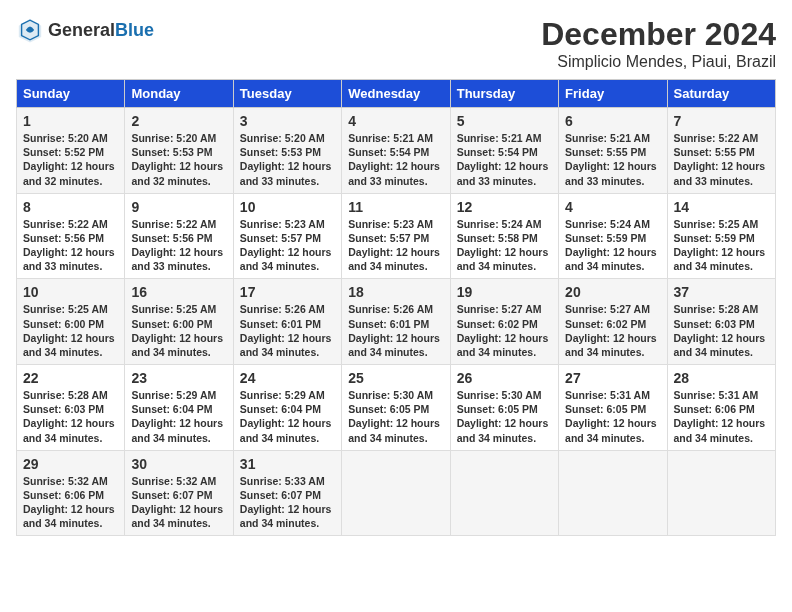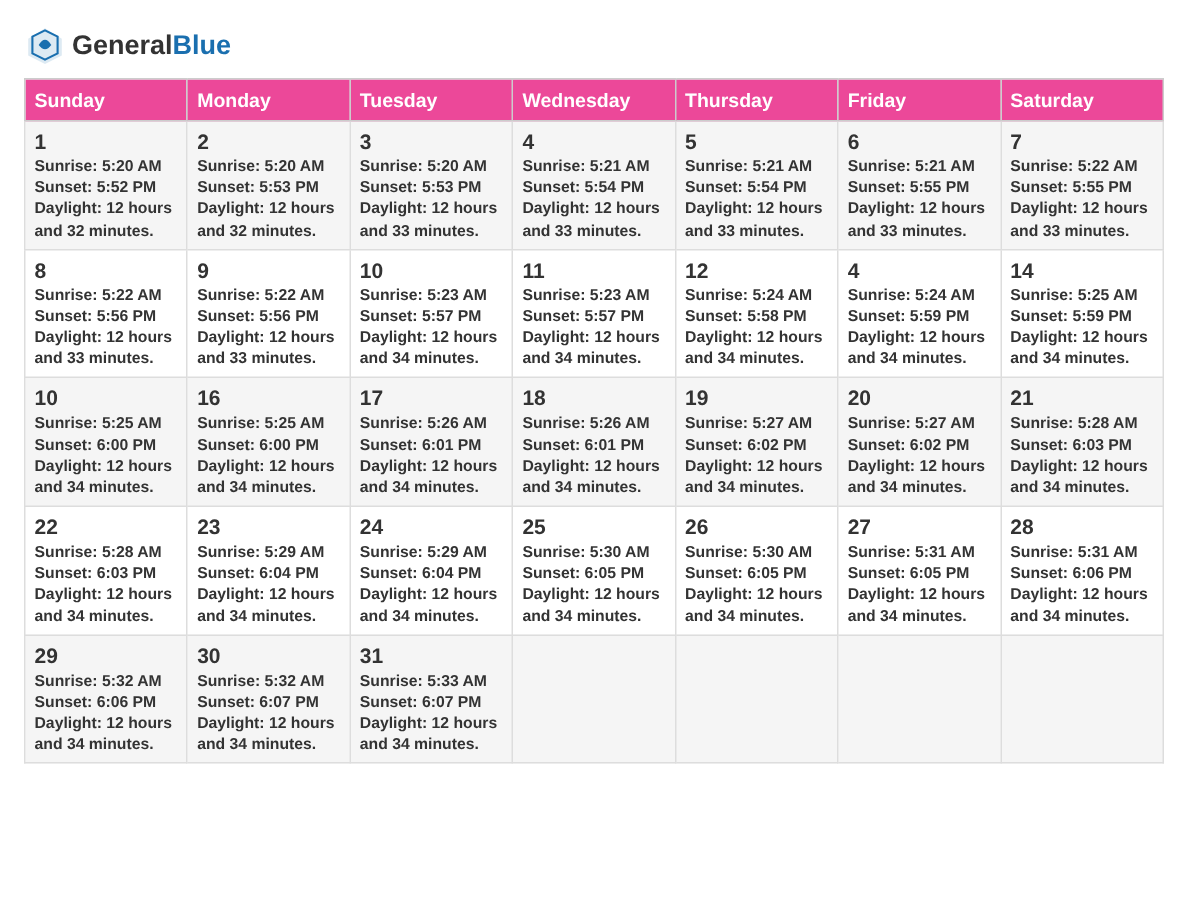--- a/index.html
+++ b/index.html
@@ -46,21 +46,21 @@
     .subtitle {
       font-size: 16px;
       color: #333;
     }
     table {
       width: 100%;
       border-collapse: collapse;
       table-layout: fixed;
     }
     thead tr th {
-      background-color: #ec4899;
+      background-color: #1d4ed8;
       color: #fff;
       font-size: 13px;
       font-weight: bold;
       text-align: left;
       padding: 6px 6px;
       border: 1px solid #ccc;
     }
     tbody tr td {
       vertical-align: top;
       padding: 5px 6px;
@@ -93,20 +93,22 @@
     <svg class="logo-icon" viewBox="0 0 40 40" xmlns="http://www.w3.org/2000/svg">
       <polygon points="20,4 36,14 36,30 20,38 4,30 4,14" fill="#1a6faf" opacity="0.15"></polygon>
       <path d="M8 12 L20 6 L32 12 L32 28 L20 34 L8 28 Z" fill="none" stroke="#1a6faf" stroke-width="2"></path>
       <path d="M14 20 Q20 10 26 20 Q20 28 14 20Z" fill="#1a6faf"></path>
     </svg>
     <div>
       <span class="logo-text-general">General</span><span class="logo-text-blue">Blue</span>
     </div>
   </div>
   <div class="title-area">
+    <div class="main-title">December 2024</div>
+    <div class="subtitle">Simplicio Mendes, Piaui, Brazil</div>
   </div>
 </div>
 
 <table>
   <thead>
     <tr>
     <th>Sunday</th>
         <th>Monday</th>
         <th>Tuesday</th>
         <th>Wednesday</th>
@@ -275,21 +277,21 @@
         </td>
         <td>
           <span class="day-num">20</span>
         <div class="day-info">
           Sunrise: 5:27 AM<br>
           Sunset: 6:02 PM<br>
           Daylight: 12 hours and 34 minutes.
         </div>
         </td>
         <td>
-          <span class="day-num">21</span>
+          <span class="day-num">37</span>
         <div class="day-info">
           Sunrise: 5:28 AM<br>
           Sunset: 6:03 PM<br>
           Daylight: 12 hours and 34 minutes.
         </div>
         </td>
       </tr>
       <tr>
         <td>
           <span class="day-num">22</span>

